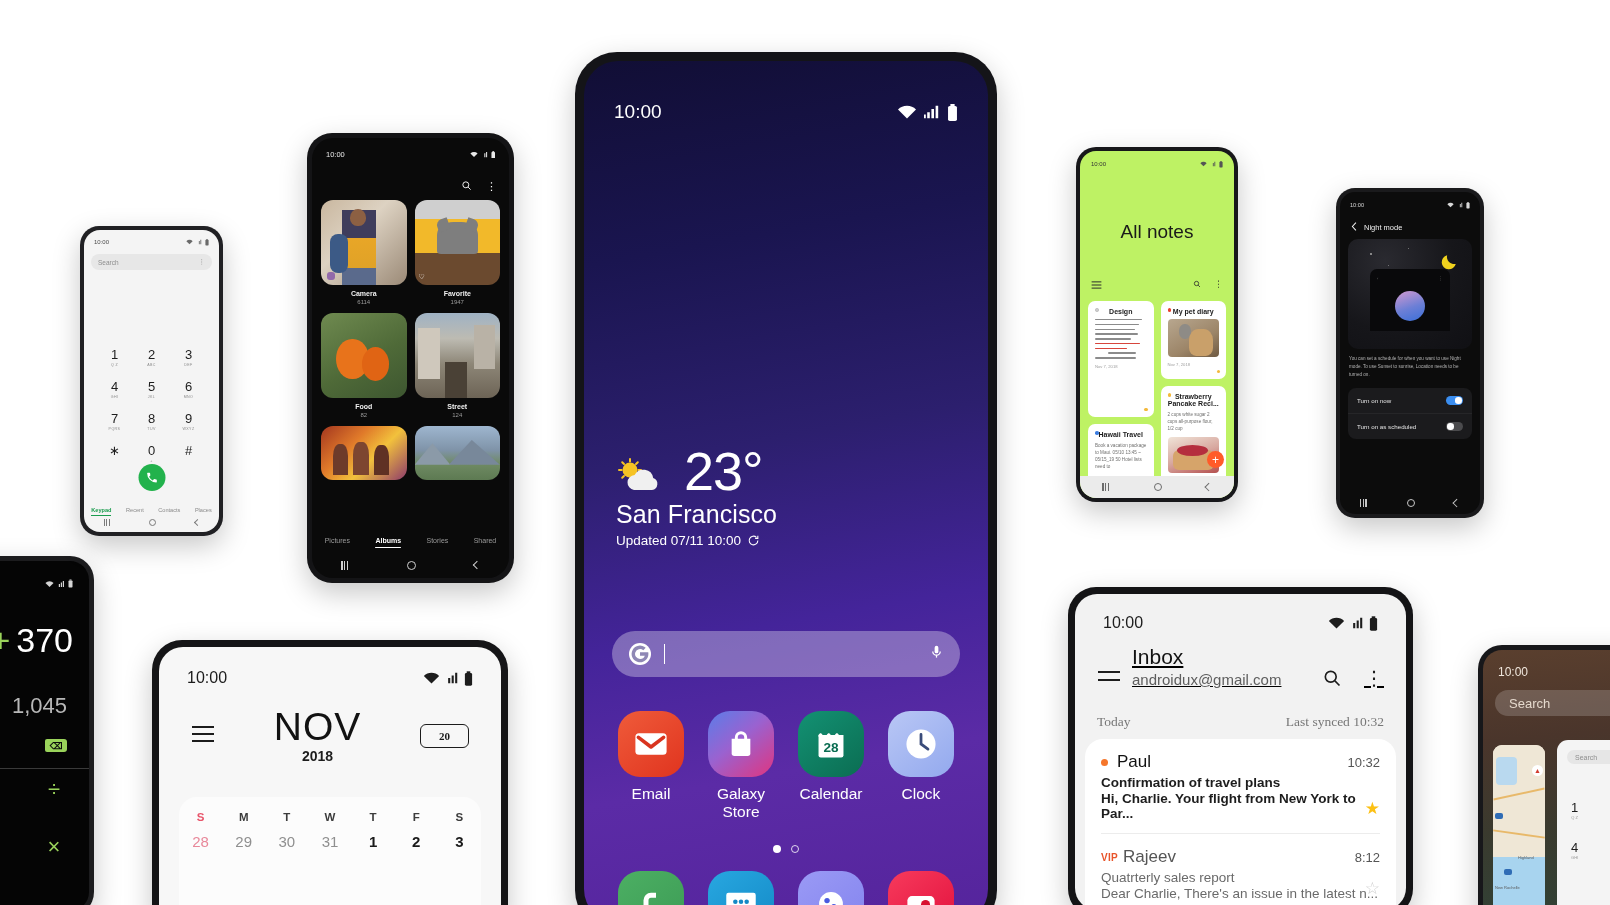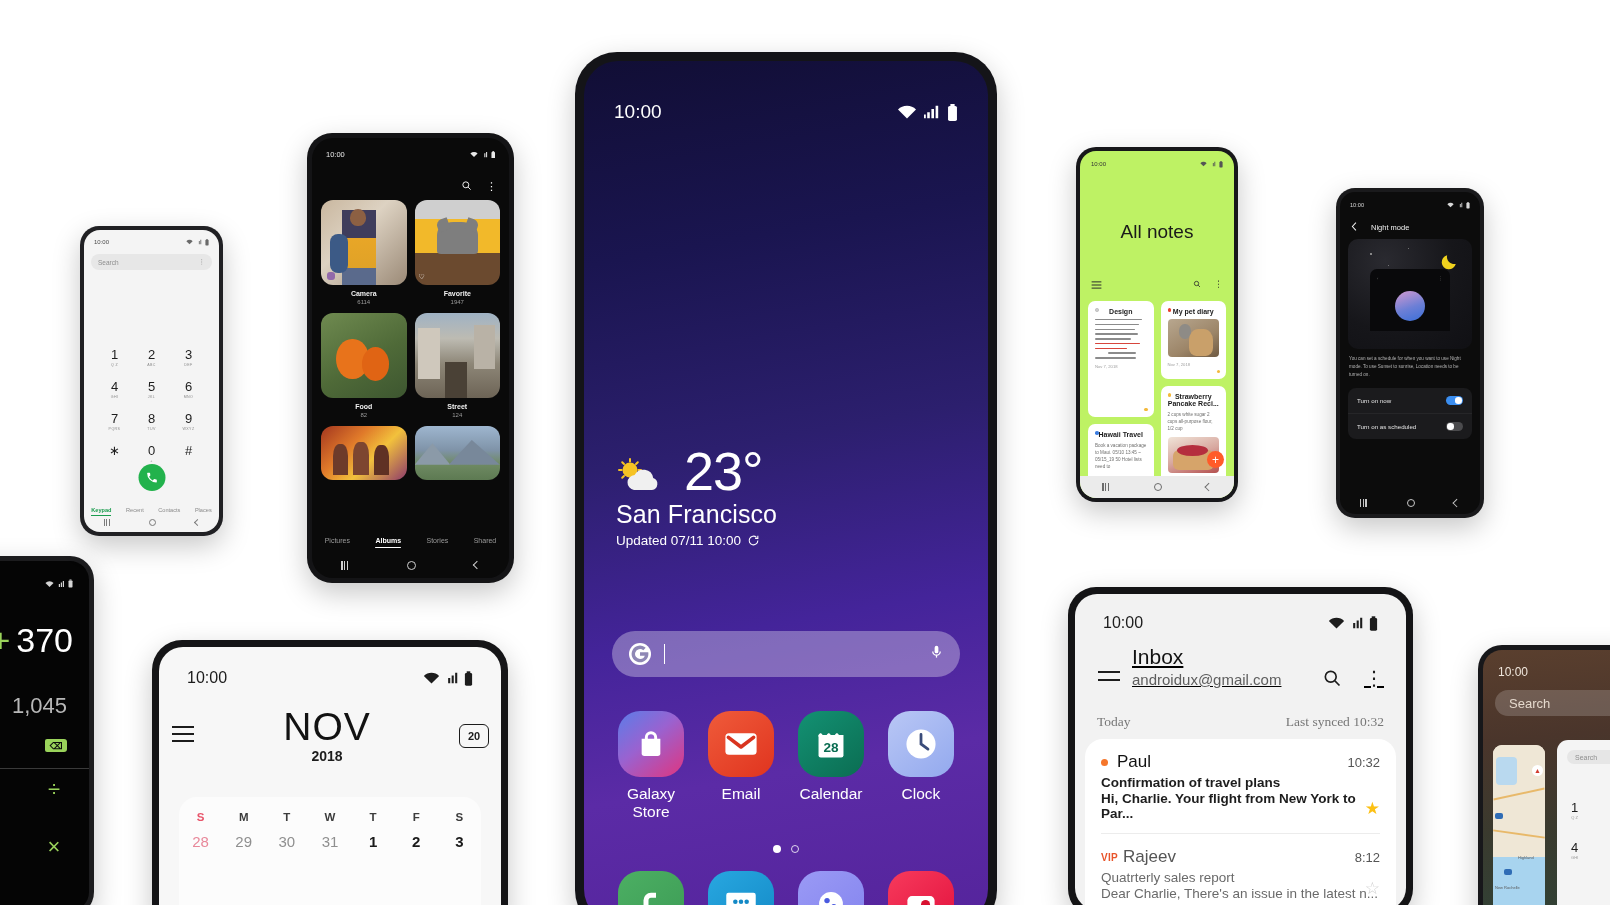--- a/index.html
+++ b/index.html
@@ -84,26 +84,26 @@
              font-size:7px; color:#9b9b9b; }
   .galtabs .sel { color:#fff; font-weight:700; }
   .galtabs .sel::after { content:""; display:block; height:1.5px; background:#fff; margin-top:3px;
       border-radius:1px; }
 
   
   #p-cal { left:152px; top:640px; width:356px; height:300px; border-radius:30px; background:#151517; padding:7px; }
   #p-cal .screen { left:7px; right:7px; top:7px; bottom:7px; border-radius:24px; background:#f7f7f7; }
   #p-cal .sb { top:22px; padding:0 28px; color:#1c1c1c; font-size:16px; }
   .cal-head { position:absolute; left:0; right:0; top:60px; display:flex; align-items:center;
-              justify-content:space-between; padding:0 12px; }
+              justify-content:space-between; padding:0 32px; }
   .cal-title { flex:1; text-align:center; }
   .cal-title .m { font-size:39px; font-weight:300; letter-spacing:1px; color:#121212; line-height:1; }
   .cal-title .y { font-size:14px; font-weight:700; color:#1d1d1d; margin-top:2px; }
-  .cal-today { width:30px; height:24px; border:1.6px solid #1c1c1c; border-radius:6px;
-     display:flex; align-items:center; justify-content:center; font-size:11px; font-weight:700; color:#1c1c1c;}
+  .cal-today { width:49px; height:24px; border:1.6px solid #1c1c1c; border-radius:6px;
+     display:flex; align-items:center; justify-content:center; font-size:11px; font-weight:700; color:#1c1c1c;font-family:Liberation Serif, serif;}
   .cal-grid { position:absolute; left:20px; right:20px; top:150px; background:#fcfcfc;
               border-radius:18px 18px 0 0; padding-top:14px; height:150px; }
   .cal-row { display:grid; grid-template-columns:repeat(7,1fr); text-align:center; }
   .cal-row.dow { font-size:11.5px; font-weight:700; color:#3c3c3c; }
   .cal-row.num { font-size:15px; margin-top:10px; color:#8f8f8f; }
 
   
   #p-notes { left:1076px; top:147px; width:162px; height:355px; border-radius:20px; background:#17171a; padding:4px;
              transform: rotate(0deg); }
   #p-notes .screen { left:4px; right:4px; top:4px; bottom:4px; border-radius:16px; background:#bef264; }
@@ -124,21 +124,21 @@
   .scribble i { display:block; height:1.4px; border-radius:1px; background:#8b8b8b; margin-bottom:3.4px; }
   .scribble i.r { background:#d7453c; }
   .fab { position:absolute; right:10px; bottom:30px; width:17px; height:17px; border-radius:50%;
          background:#ff5b29; color:#fff; display:flex; align-items:center; justify-content:center;
          font-size:12px; font-weight:300; line-height:0; }
 
   
   #p-night { left:1336px; top:188px; width:148px; height:330px; border-radius:19px; background:#1a1a1c; padding:4px; }
   #p-night .screen { left:4px; right:4px; top:4px; bottom:4px; border-radius:15px; background:#0c0c0c; }
   #p-night .sb { top:10px; padding:0 10px; color:#d8d8d8; font-size:5.6px; }
-  .nm-head { position:absolute; left:11px; top:30px; display:flex; align-items:center; gap:14px;
+  .nm-head { position:absolute; left:11px; top:30px; display:flex; align-items:center; gap:7px;
              color:#efefef; font-size:7.5px; }
   .nm-hero { position:absolute; left:8px; right:8px; top:47px; height:110px; border-radius:10px;
      background: radial-gradient(circle at 30% 20%, #2a2a30 0%, #16161a 55%, #101014 100%); overflow:hidden; }
   .nm-inner { position:absolute; left:22px; right:22px; top:30px; height:62px; background:#09090b;
               border-radius:7px 7px 0 0; }
   .nm-planet { position:absolute; left:50%; transform:translateX(-50%); top:52px; width:30px; height:30px;
      border-radius:50%; background: linear-gradient(160deg,#d39ad0 0%, #6c7fd6 55%, #3a6fd8 100%); }
   .nm-desc { position:absolute; left:9px; right:9px; top:163px; font-size:4.6px; color:#b3b3b3; line-height:1.75; }
   .nm-opts { position:absolute; left:8px; right:8px; top:196px; background:#1b1b1d; border-radius:8px; }
   .nm-opt { display:flex; align-items:center; justify-content:space-between; padding:8px 9px;
@@ -534,36 +534,36 @@
           <svg width="15" height="20" viewBox="0 0 24 24">
               <rect x="9" y="2" width="6" height="12" rx="3" fill="#fff"></rect>
               <path d="M6 11a6 6 0 0 0 12 0" fill="none" stroke="#fff" stroke-width="2"></path>
               <path d="M12 17v4" stroke="#fff" stroke-width="2"></path>
             </svg>
         </span>
       </div>
 
       <div class="apps">
         <div class="app">
+          <div class="tile" style="background:linear-gradient(140deg,#ef5b3a 0%,#e0341f 100%)">
+            <svg width="36" height="30" viewBox="0 0 30 24">
+                <rect x="2" y="3" width="26" height="18" rx="3" fill="#fff"></rect>
+                <path d="M4.5 6.5 15 14.5 25.5 6.5" fill="none" stroke="#d9341f" stroke-width="3" stroke-linecap="round" stroke-linejoin="round"></path>
+              </svg>
+          </div>
+          <div class="lbl">Email</div>
+        </div>
+        <div class="app">
           <div class="tile" style="background:linear-gradient(140deg,#5b7de8 0%,#9a62d0 45%,#e0357f 100%)">
             <svg width="32" height="32" viewBox="0 0 24 24">
                 <path d="M5 8h14v11a2 2 0 0 1-2 2H7a2 2 0 0 1-2-2z" fill="#fff"></path>
                 <path d="M8.5 9V7a3.5 3.5 0 0 1 7 0v2" fill="none" stroke="#fff" stroke-width="2.2"></path>
               </svg>
           </div>
           <div class="lbl"><span>Galaxy</span><br><span>Store</span></div>
-        </div>
-        <div class="app">
-          <div class="tile" style="background:linear-gradient(140deg,#ef5b3a 0%,#e0341f 100%)">
-            <svg width="36" height="30" viewBox="0 0 30 24">
-                <rect x="2" y="3" width="26" height="18" rx="3" fill="#fff"></rect>
-                <path d="M4.5 6.5 15 14.5 25.5 6.5" fill="none" stroke="#d9341f" stroke-width="3" stroke-linecap="round" stroke-linejoin="round"></path>
-              </svg>
-          </div>
-          <div class="lbl">Email</div>
         </div>
         <div class="app">
           <div class="tile" style="background:linear-gradient(140deg,#139173 0%,#0b6d52 100%)">
             <svg width="34" height="34" viewBox="0 0 30 30">
               <path d="M4 7h22v18a2 2 0 0 1-2 2H6a2 2 0 0 1-2-2z" fill="#fff"></path>
               <path d="M4 7c1.2-2 2.4-2 3.6 0s2.4 2 3.6 0 2.4-2 3.6 0 2.4 2 3.6 0 2.4-2 3.6 0 2.4 2 3.6 0v1.6H4z" fill="#fff"></path>
               <text x="15" y="22" text-anchor="middle" font-family="Liberation Sans, sans-serif" font-size="12" font-weight="bold" fill="#0b6d52">28</text>
             </svg>
           </div>
           <div class="lbl">Calendar</div>

